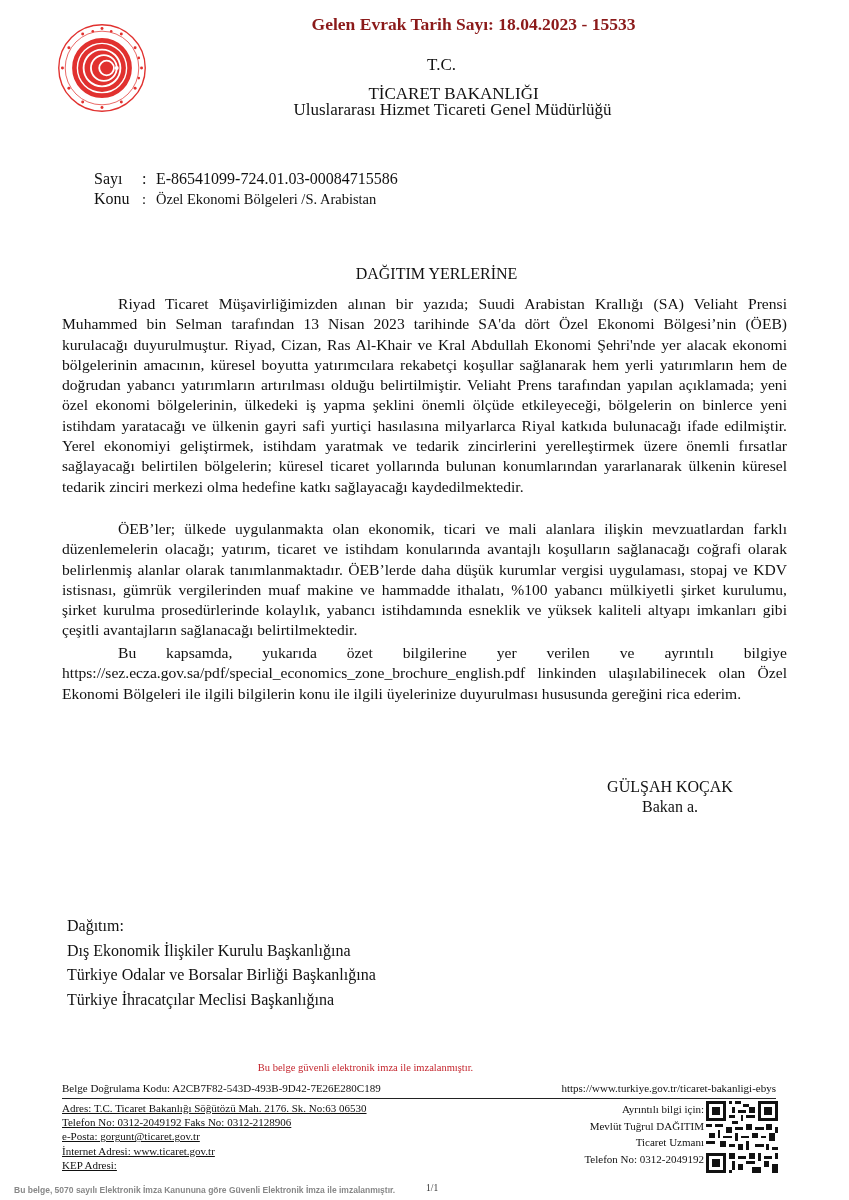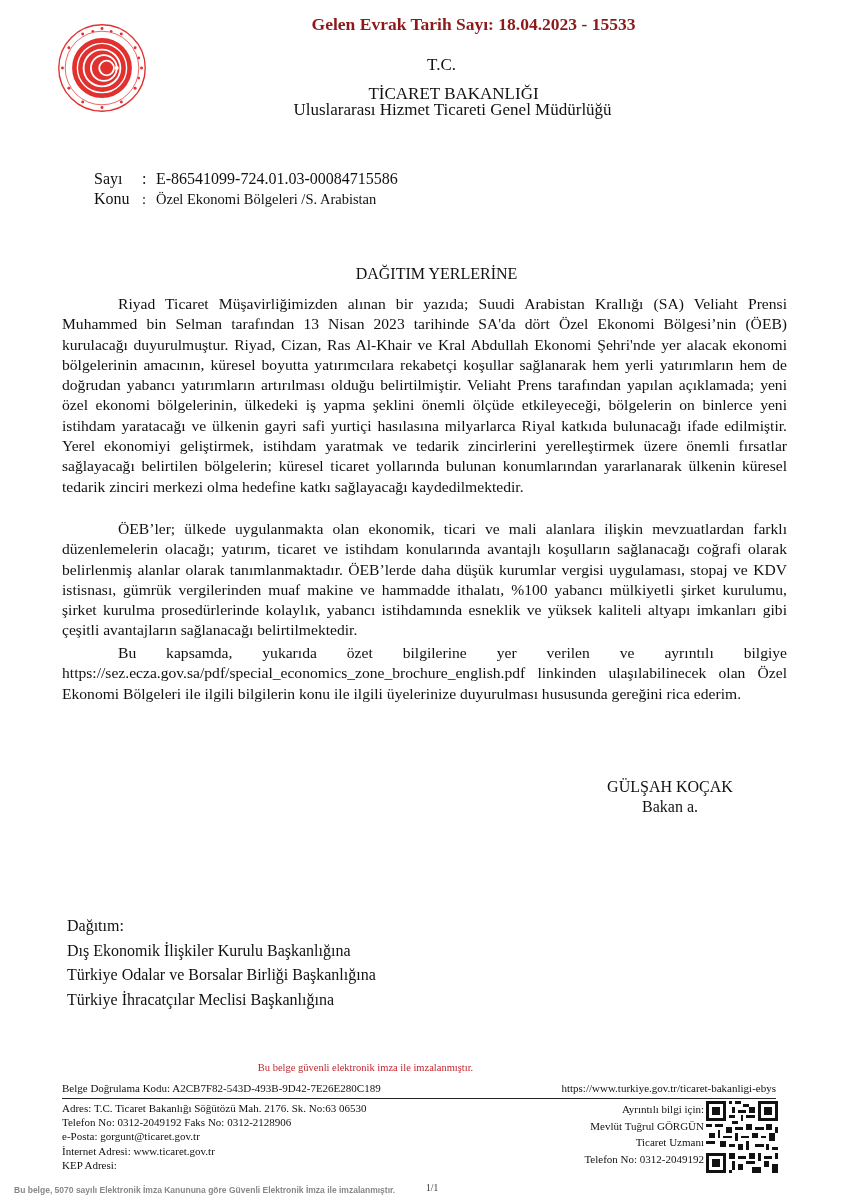--- a/index.html
+++ b/index.html
@@ -29,21 +29,21 @@
   }
   .body-text p { margin: 0; text-indent: 56px; }
   .p1 { top: 294px; }
   .p2 { top: 519px; }
   .p3 { top: 643px; }
   .sig { left: 560px; width: 220px; top: 777px; text-align: center; font-size: 16px; line-height: 19.5px; }
   .dist { left: 67px; top: 914px; font-size: 16px; line-height: 24.5px; }
   .e-sign { top: 1062px; left: 0; width: 711px; text-align: center; font-size: 10.5px; color: #c4262e; padding-left: 20px; box-sizing: border-box; }
   .verify { top: 1082px; left: 62px; width: 714px; font-size: 11px; display: flex; justify-content: space-between; }
   .rule { top: 1098px; left: 62px; width: 714px; height: 0; border-top: 1.2px solid #222; }
-  .addr { top: 1101px; left: 62px; font-size: 11px; line-height: 14.2px; }
+  .addr { top: 1101px; left: 62px; font-size: 11px; line-height: 14.2px; text-decoration: underline; }
   .contact { top: 1101px; right: 145px; font-size: 11px; line-height: 16.6px; text-align: right; }
   .qr { top: 1101px; left: 706px; width: 72px; height: 72px; }
   .footer-note { top: 1185px; left: 14px; font-family: "Liberation Sans", "DejaVu Sans", sans-serif; font-size: 8.5px; color: #888; font-weight: bold; }
   .page-num { top: 1183px; left: 426px; font-size: 9.5px; color: #333; }
   a.link { color: inherit; text-decoration: none; }
 </style>
 </head>
 <body>
 
 <div class="abs stamp">Gelen Evrak Tarih Sayı: 18.04.2023 - 15533</div>
@@ -123,21 +123,21 @@
 <div class="abs addr">
   <div>Adres: T.C. Ticaret Bakanlığı Söğütözü Mah. 2176. Sk. No:63 06530</div>
   <div>Telefon No: 0312-2049192 Faks No: 0312-2128906</div>
   <div>e-Posta: gorgunt@ticaret.gov.tr</div>
   <div>İnternet Adresi: www.ticaret.gov.tr</div>
   <div>KEP Adresi:</div>
 </div>
 
 <div class="abs contact">
   <div>Ayrıntılı bilgi için:</div>
-  <div>Mevlüt Tuğrul GÖRGÜN</div>
+  <div>Mevlüt Tuğrul DAĞITIM</div>
   <div>Ticaret Uzmanı</div>
   <div>Telefon No: 0312-2049192</div>
 </div>
 
 <svg class="abs qr" viewBox="0 0 25 25" shape-rendering="crispEdges">
   <rect width="25" height="25" fill="#fff"></rect>
   <g fill="#111">
     <path d="M0 0h7v7H0z M18 0h7v7h-7z M0 18h7v7H0z"></path>
   </g>
   <g fill="#fff">

